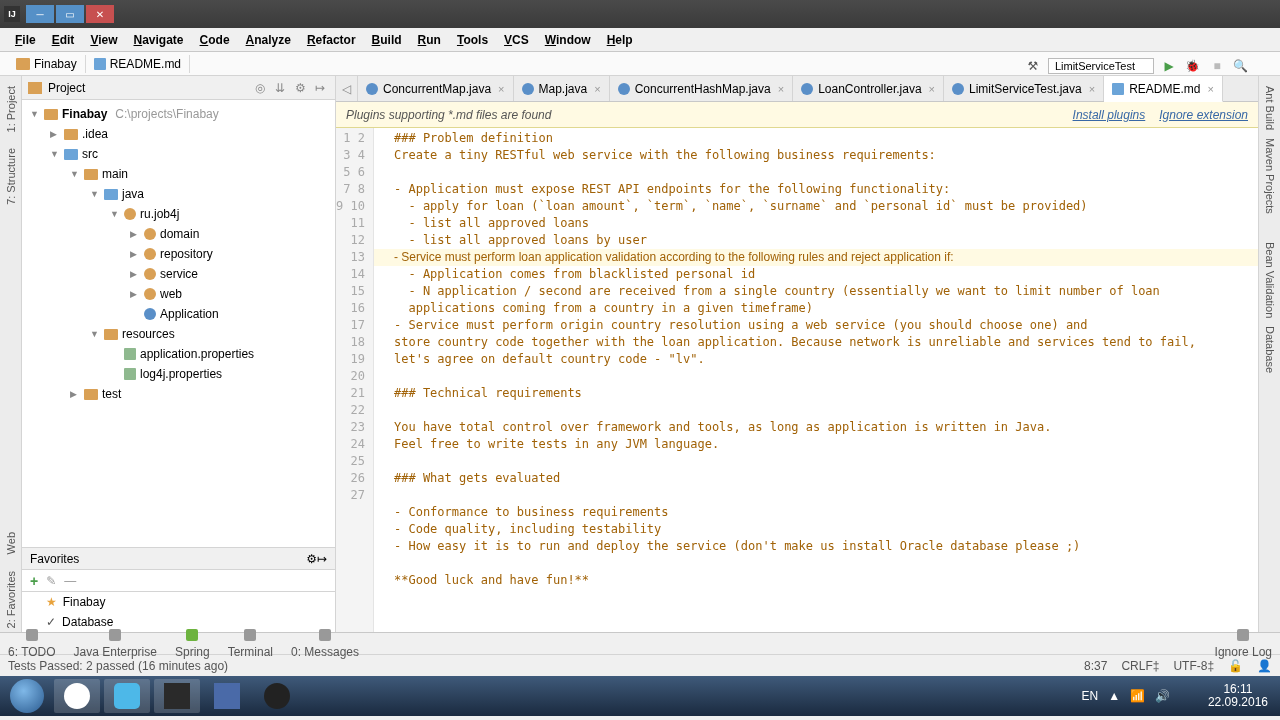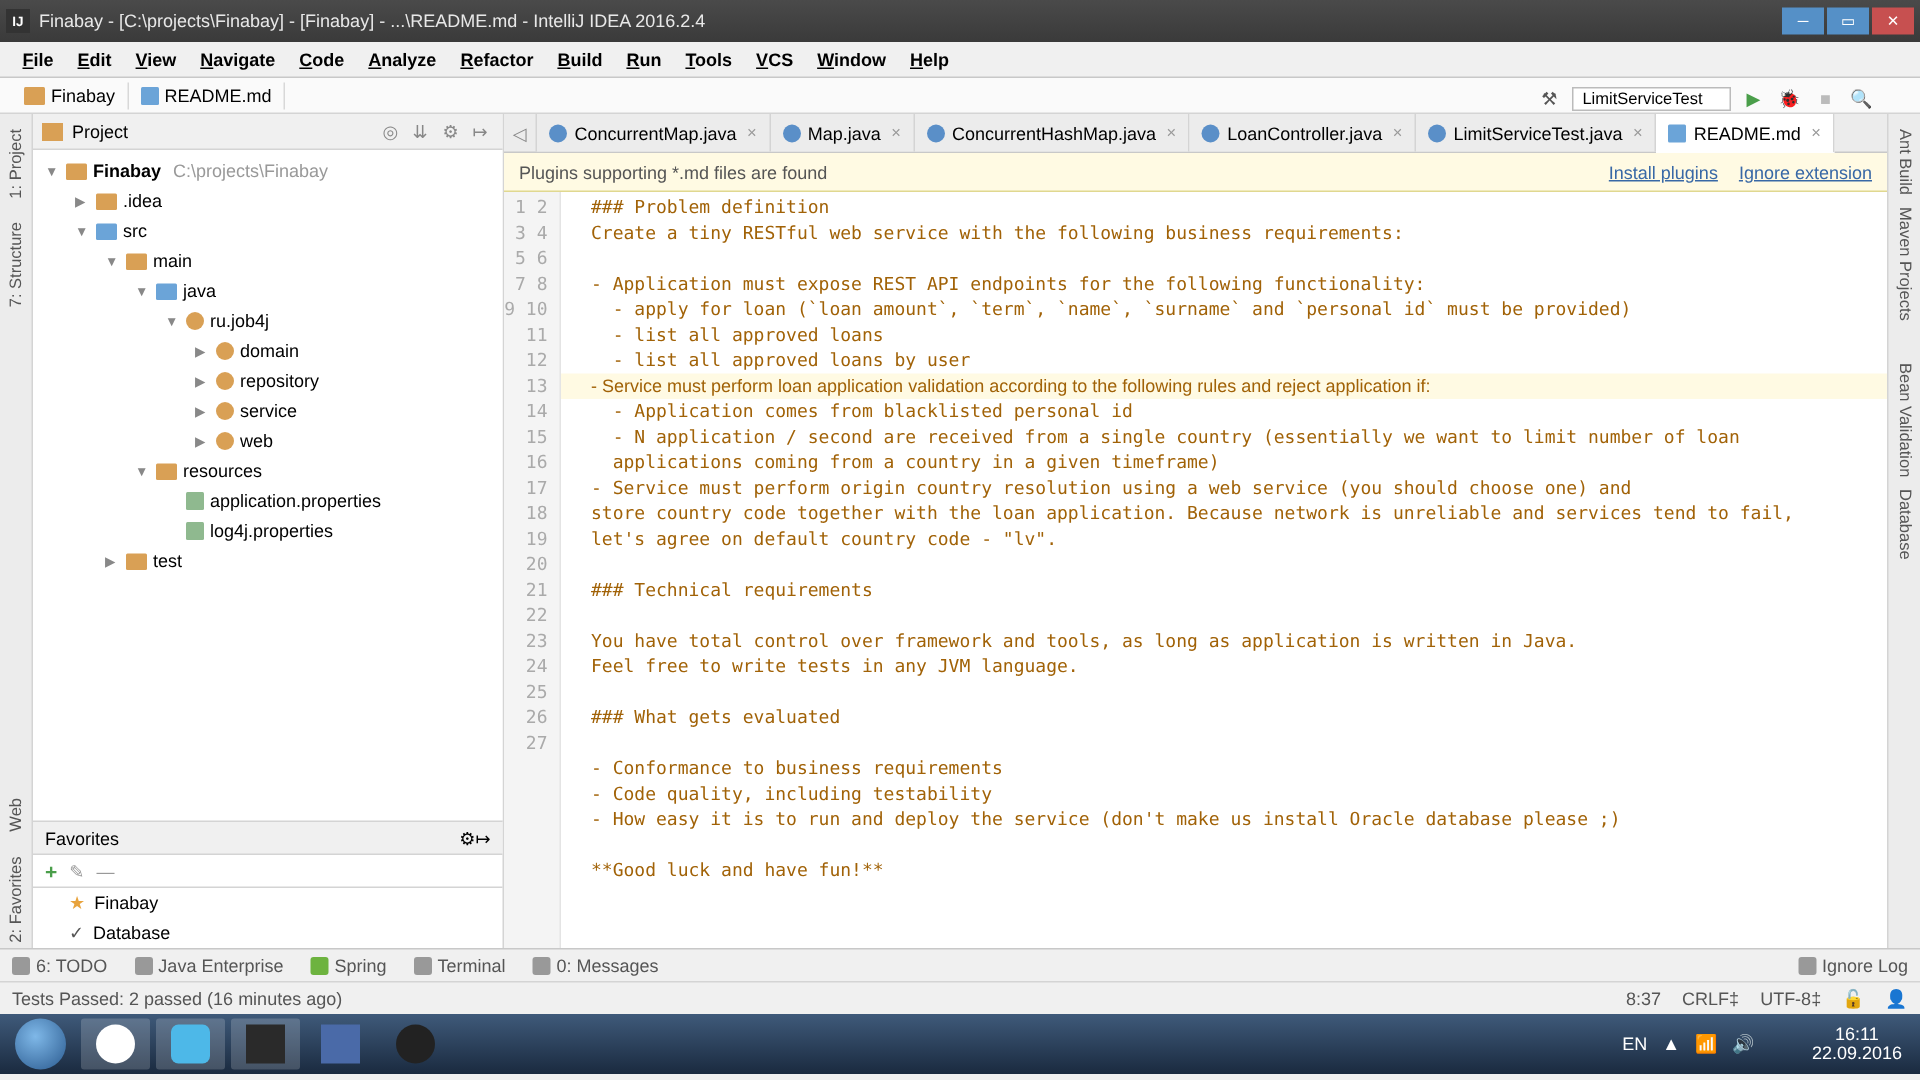--- a/index.html
+++ b/index.html
@@ -49,31 +49,31 @@
 .dot-red { width:10px; height:10px; border-radius:50%; background:#c75050; }
 .editor { flex:1; display:flex; flex-direction:column; background:#fff; }
 .tabs { height:26px; background:#ececec; border-bottom:1px solid #c8c8c8; display:flex; align-items:stretch; }
 .tabs .tbtn { width:22px; display:flex; align-items:center; justify-content:center; color:#888; border-right:1px solid #d4d4d4; }
 .tab { display:flex; align-items:center; padding:0 8px; gap:5px; border-right:1px solid #d4d4d4; background:#ececec; }
 .tab.active { background:#fff; border-bottom:1px solid #fff; margin-bottom:-1px; }
 .tab .ticon { width:12px; height:12px; border-radius:50%; }
 .tab .ticon.j { background:#5a8fc8; }
 .tab .ticon.md { background:#6ba4d8; border-radius:1px; }
 .tab .x { color:#999; font-size:11px; margin-left:2px; }
-.banner { height:26px; background:#fffae3; border-bottom:1px solid #e0d890; display:flex; align-items:center; padding:0 10px; color:#555; }
+.banner { height:26px; background:#fffae3; border-bottom:1px solid #e0d890; display:flex; align-items:center; padding:0 10px; color:#555;font-style:italic; }
 .banner .spacer { flex:1; }
 .banner a { color:#3868a6; text-decoration:underline; margin-left:14px; cursor:default; }
 .code { flex:1; display:flex; overflow:hidden; }
 .gutter { width:38px; background:#f4f4f4; border-right:1px solid #e4e4e4; text-align:right; padding:2px 8px 2px 0; color:#aaa; font-family:Consolas,monospace; font-size:12px; line-height:17px; }
 .src { flex:1; padding:2px 0 2px 20px; font-family:Consolas,monospace; font-size:12px; line-height:17px; color:#a16207; white-space:pre; overflow:hidden; }
 .src .hl { background:#fffae3; display:block; margin-left:-20px; padding-left:20px; }
 .rightgutter { width:22px; background:#ececec; border-left:1px solid #d4d4d4; display:flex; flex-direction:column; align-items:center; padding-top:6px; }
 .rightgutter .vtab { writing-mode:vertical-rl; font-size:11px; color:#555; padding:4px 2px; }
 .bottombar { height:22px; background:#f0f0f0; border-top:1px solid #c8c8c8; display:flex; align-items:center; padding:0 8px; gap:18px; }
-.bottombar .tw { display:flex; align-items:center; gap:4px; color:#555; cursor:default; }
+.bottombar .tw { display:flex; align-items:center; gap:4px; color:#555; cursor:default;flex-direction:column; }
 .bottombar .spacer { flex:1; }
 .bottombar .ticon { width:12px; height:12px; background:#999; border-radius:2px; }
 .statusbar { height:22px; background:#f0f0f0; border-top:1px solid #d4d4d4; display:flex; align-items:center; padding:0 8px; gap:14px; color:#555; }
 .statusbar .spacer { flex:1; }
 .statusbar .lock { color:#888; }
 .taskbar { height:40px; background:linear-gradient(#3f5a7a,#1a2a3f); display:flex; align-items:center; padding:0 4px; gap:4px; }
 .taskbar .tbi { width:46px; height:34px; border-radius:2px; display:flex; align-items:center; justify-content:center; }
 .taskbar .orb { width:34px; height:34px; border-radius:50%; background:radial-gradient(circle at 40% 35%,#7fb8e8,#2a5a8f); }
 .taskbar .chrome { background:#fff; width:26px; height:26px; border-radius:50%; }
 .taskbar .skype { background:#4db8e8; width:26px; height:26px; border-radius:5px; }
@@ -87,21 +87,20 @@
 .toolbar-right { position:absolute; top:54px; right:30px; height:24px; display:flex; align-items:center; gap:6px; }
 .toolbar-right .sel { border:1px solid #bbb; background:#fff; padding:1px 18px 1px 6px; font-size:11px; }
 .toolbar-right .btn { width:18px; height:18px; color:#555; display:flex; align-items:center; justify-content:center; }
 .toolbar-right .run { color:#4a9e4a; }
 </style>
 </head>
 <body>
 
 <div class="titlebar">
   <div class="ij-icon">IJ</div>
-  <div class="title">Finabay - [C:\projects\Finabay] - [Finabay] - ...\README.md - IntelliJ IDEA 2016.2.4</div>
   <div class="win-btns">
     <div class="win-btn win-min">─</div>
     <div class="win-btn win-max">▭</div>
     <div class="win-btn win-close">✕</div>
   </div>
 </div>
 
 <div class="menubar" id="menubar">
     <span><u>F</u>ile</span>
     <span><u>E</u>dit</span>
@@ -201,20 +200,25 @@
         </div>
       <div class="tree-row" style="padding-left:108px">
           <span class="arrow">▶</span>
           <div class="pkg"></div>
           <span class="lbl">service</span>
         </div>
       <div class="tree-row" style="padding-left:108px">
           <span class="arrow">▶</span>
           <div class="pkg"></div>
           <span class="lbl">web</span>
+        </div>
+      <div class="tree-row" style="padding-left:108px">
+          <span class="arrow"></span>
+          <div class="cls"></div>
+          <span class="lbl">Application</span>
         </div>
       <div class="tree-row" style="padding-left:68px">
           <span class="arrow">▼</span>
           <div class="fld"></div>
           <span class="lbl">resources</span>
         </div>
       <div class="tree-row" style="padding-left:88px">
           <span class="arrow"></span>
           <div class="prop"></div>
           <span class="lbl">application.properties</span>

